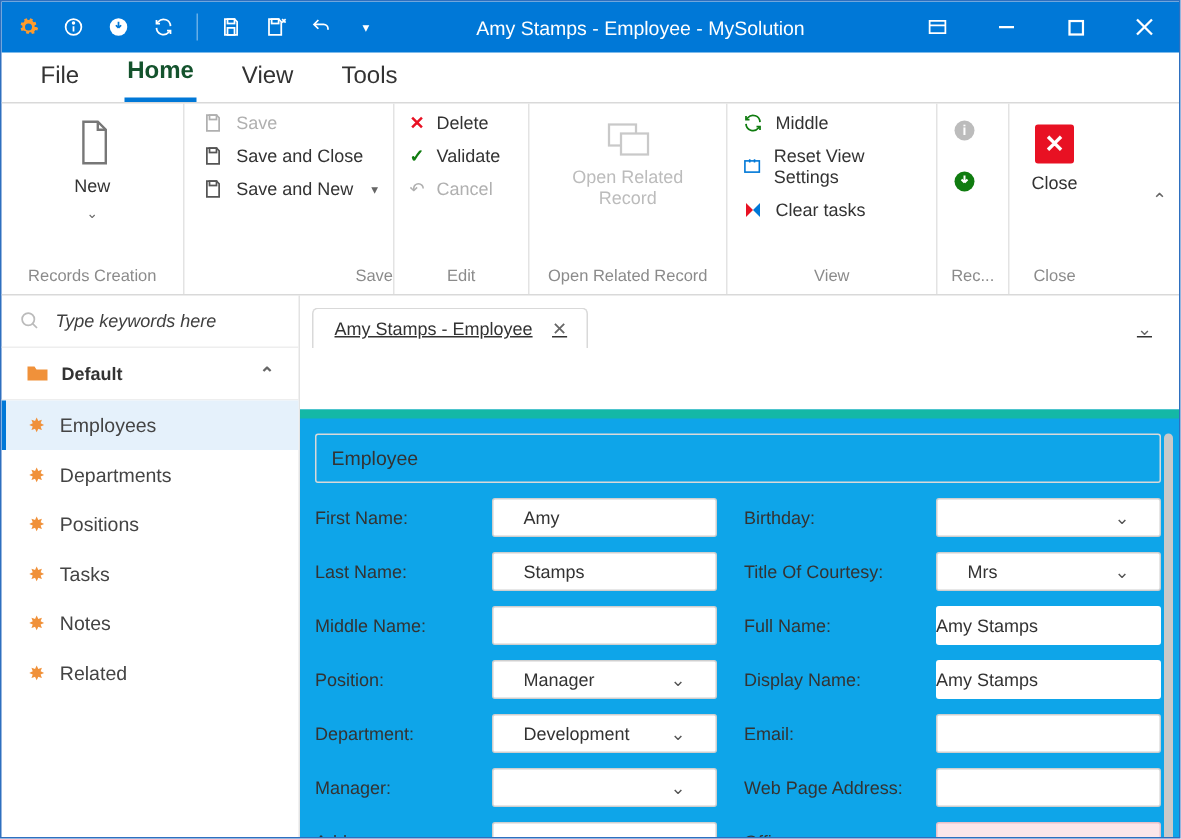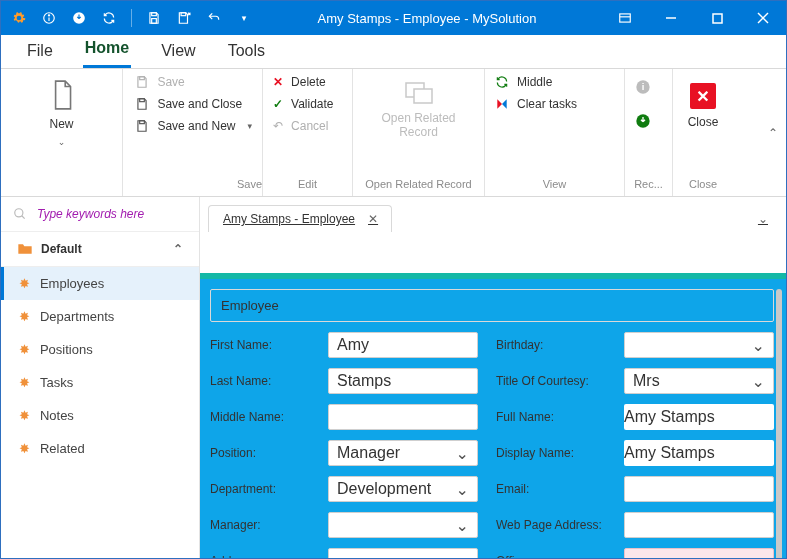--- a/index.html
+++ b/index.html
@@ -18,36 +18,36 @@
   .group-body { flex:1; display:flex; align-items:flex-start; }
   .group-label { text-align:center; font-size:11px; color:#8b8b8b; padding: 4px 0 6px; }
   .vbtn { display:flex; flex-direction:column; align-items:center; justify-content:center; padding: 10px 18px 0; gap:6px; }
   .vbtn .lab { font-size:12px; }
   .mini-col { display:flex; flex-direction:column; padding:6px 10px; gap:8px; }
   .mini-item { display:flex; align-items:center; gap:8px; font-size:12px; }
   .mini-item.disabled { color:#b0b0b0; }
   .collapse-chevron { position:absolute; right:8px; bottom:50%; transform:translateY(50%); color:#666; }
   .workspace { display:flex; height: calc(559px - 34px - 34px - 128px); }
   .sidebar { width: 205px; border-right: 1px solid #e3e3e3; display:flex; flex-direction:column; }
-  .search { display:flex; align-items:flex-start; gap:10px; padding:10px 12px; color:#a21caf; }
+  .search { display:flex; align-items:flex-start; gap:10px; padding:10px 12px; color:#404040; }
   .navgroup { display:flex; align-items:center; justify-content:space-between; padding: 10px 16px; font-weight:600; border-top:1px solid #eee; border-bottom:1px solid #eee; }
   .navitem { display:flex; align-items:center; gap:10px; padding: 9px 18px; font-size:13px; color:#444; cursor:pointer; }
   .navitem .gear { color:#f0913a; }
   .navitem.active { background:#e5f1fb; border-left:3px solid #0078d7; padding-left:15px; }
   .content { flex:1; display:flex; flex-direction:column; position:relative; }
   .doctab-bar { display:flex; align-items:center; padding:8px 8px 0;text-decoration:underline; }
   .doctab { display:flex; align-items:center; gap:10px; background:#fff; border:1px solid #d9d9d9; border-bottom:none; border-radius:4px 4px 0 0; padding:6px 10px 6px 14px; font-size:12px; }
   .doc-close { color:#666; width:16px; text-align:center; }
   .doc-expand { margin-left:auto; padding:6px 10px; color:#666; }
   .form-area { flex:1; border-top:6px solid #14b8a6; padding:10px 12px 10px 10px; background:#0ea5e9; position:relative;margin-top:41px; }
   .form-scroll { position:absolute; top:10px; bottom:10px; right:4px; width:6px; background:#c9c9c9; border-radius:3px; }
   .group-heading { border:1px solid #d9d9d9; border-radius:2px; padding:8px 10px; font-size:13px; margin-bottom:10px; }
   .form-grid { display:grid; grid-template-columns: 100px 150px 110px 150px; column-gap:18px; row-gap:10px; align-items:center; }
   .fld-label { font-size:12px; color:#333; white-space:nowrap; }
-  .fld { height:26px; border:1px solid #cfcfcf; border-radius:2px; display:flex; align-items:center; padding:0 8px; font-size:16px; background:#fff; position:relative; }
+  .fld { height:26px; border:1px solid #cfcfcf; border-radius:2px; display:flex; align-items:center; padding:0 20px; font-size:12px; background:#fff; position:relative; }
   .fld .caret { margin-left:auto; color:#555; }
   .fld.req { background:#fbe6ea; border-color:#e9c0c8; }
   svg { display:block; }
   .folder-ic { width:16px; height:12px; }
 </style>
 </head>
 <body>
 
 <div class="titlebar">
   <div class="qat">
@@ -137,20 +137,21 @@
     <div class="group-body">
       <div class="vbtn" style="width:100%;">
         <svg width="26" height="32" viewBox="0 0 24 30" fill="none" stroke="#777" stroke-width="1.5">
             <path d="M6 2h9l5 5v21H6z"></path>
             <path d="M15 2v5h5"></path>
           </svg>
         <span class="lab">New</span>
         <span style="font-size:9px;color:#666;">⌄</span>
       </div>
     </div>
+    <div class="group-label">Records Creation</div>
   </div>
   <div class="group" style="width:140px;align-items:flex-end;">
     <div class="group-body">
       <div class="mini-col">
         <div class="mini-item disabled">
             <svg width="14" height="14" viewBox="0 0 24 24" fill="none" stroke="#b0b0b0" stroke-width="2">
               <path d="M5 3h11l3 3v15H5z"></path>
               <rect x="8" y="3" width="8" height="5"></rect>
             </svg>
             <span>Save</span>
@@ -209,20 +210,27 @@
     <div class="group-body">
       <div class="mini-col">
         <div class="mini-item">
             <svg width="14" height="14" viewBox="0 0 24 24" fill="none" stroke="#107c10" stroke-width="2">
               <path d="M20 11A8 8 0 006 6l-2 2M4 13a8 8 0 0014 5l2-2"></path>
               <path d="M4 4v4h4M20 20v-4h-4"></path>
             </svg>
             <span>Middle</span>
           </div>
         <div class="mini-item">
+            <svg width="14" height="14" viewBox="0 0 24 24" fill="none" stroke="#0078d7" stroke-width="2">
+              <rect x="3" y="5" width="18" height="14"></rect>
+              <path d="M9 3v4M15 3v4"></path>
+            </svg>
+            <span>Reset View Settings</span>
+          </div>
+        <div class="mini-item">
             <svg width="14" height="14" viewBox="0 0 24 24">
               <path fill="#e81123" d="M4 4l8 8-8 8z"></path>
               <path fill="#0078d7" d="M20 4l-8 8 8 8z"></path>
             </svg>
             <span>Clear tasks</span>
           </div>
       </div>
     </div>
     <div class="group-label">View</div>
   </div>

